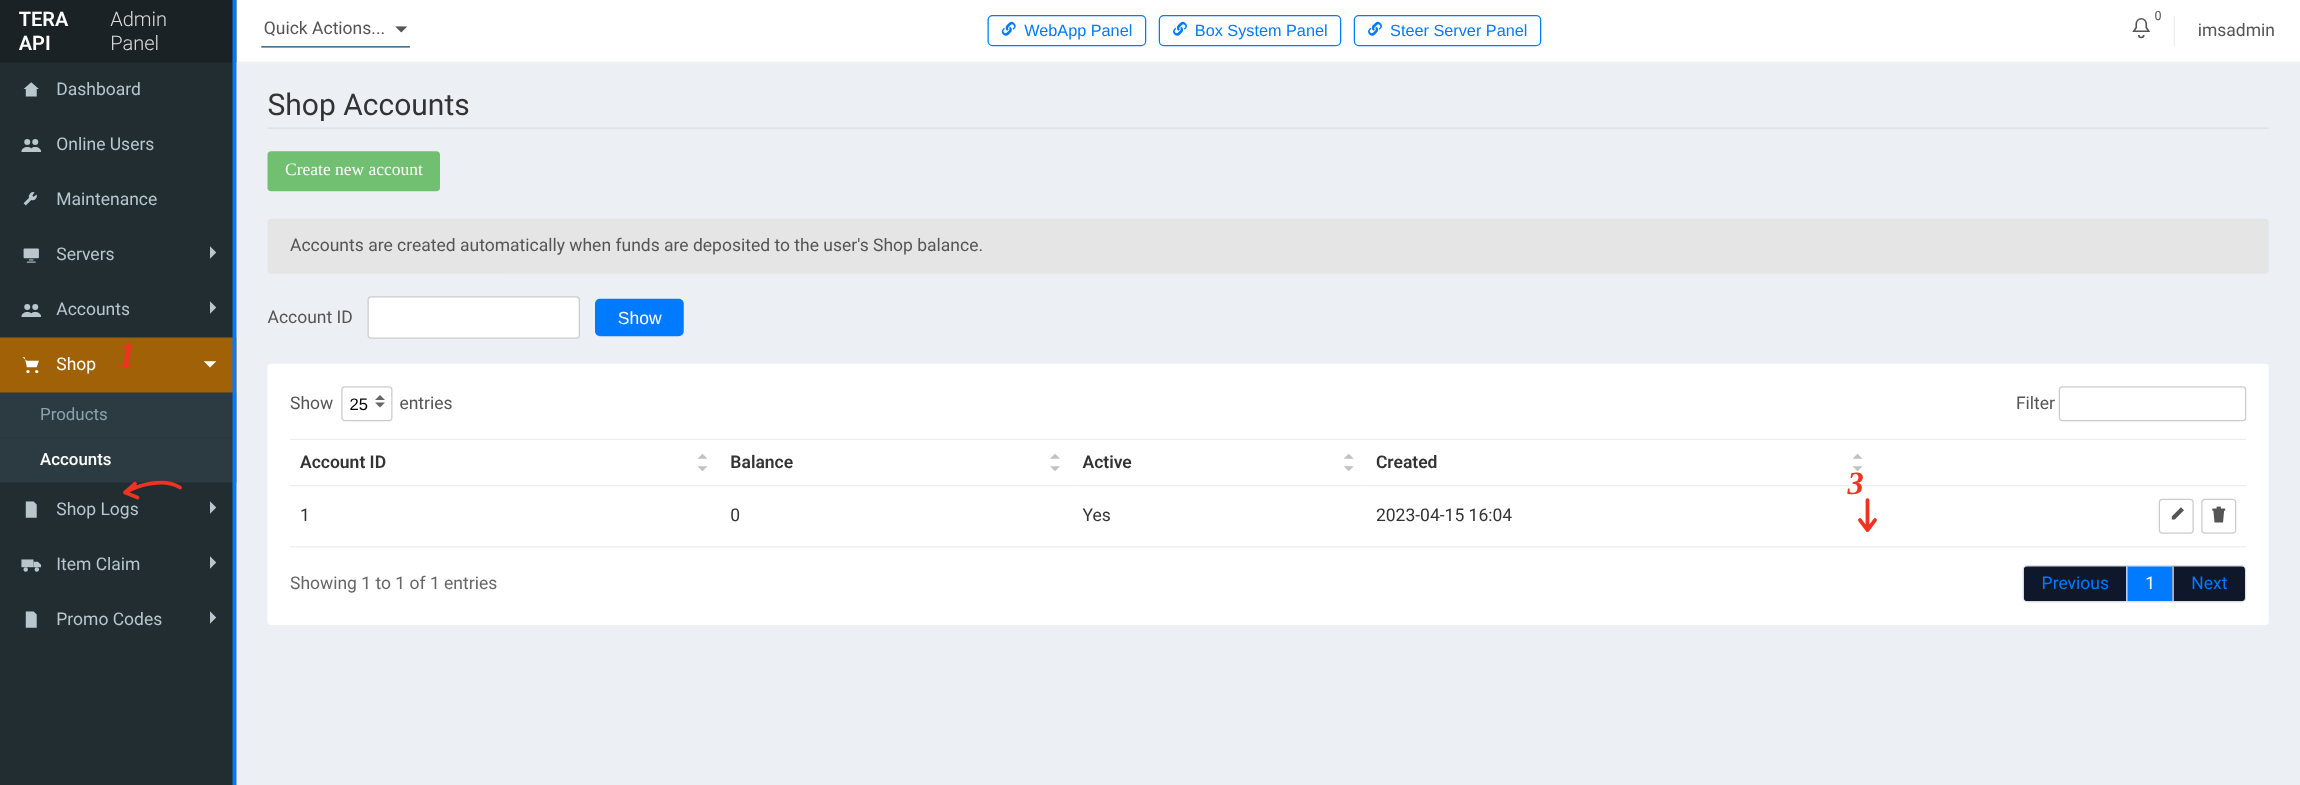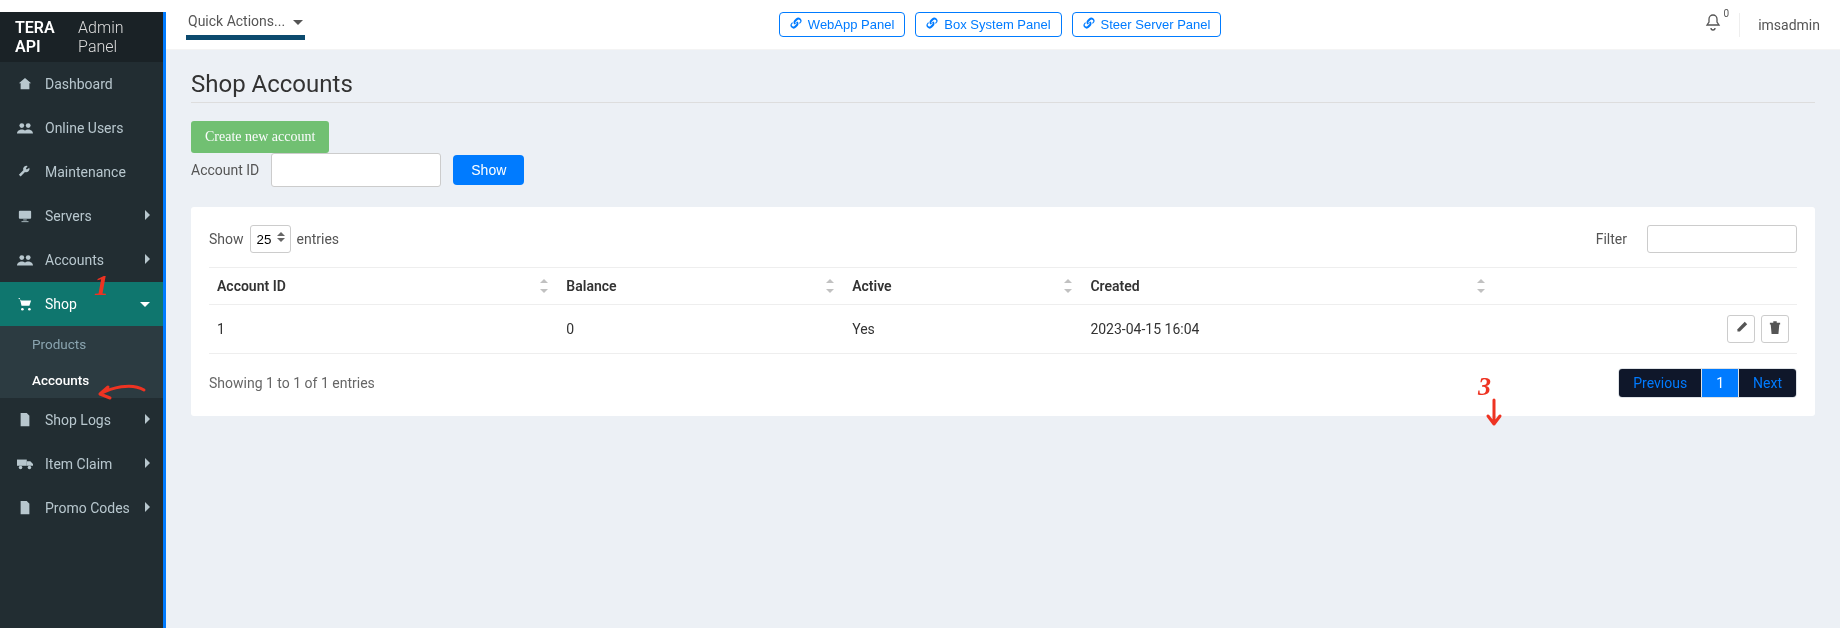--- a/index.html
+++ b/index.html
@@ -1,40 +1,40 @@
 <!DOCTYPE html>
 <html><head>
   <meta charset="utf-8">
   <style>
     * { margin: 0; padding: 0; box-sizing: border-box; }
     body { font-family: -apple-system, BlinkMacSystemFont, "Segoe UI", Roboto, "Helvetica Neue", Arial, sans-serif; font-size: 14px; color: #333; background: #fff; overflow: hidden; }
 
     .app { display: flex; width: 1840px; height: 628px; }
 
     
-    .sidebar { width: 166px; background: #222d32; color: #b8c7ce; display: flex; flex-direction: column; position: relative; margin-top: 12px; }
+    .sidebar { width: 189px; background: #222d32; color: #b8c7ce; display: flex; flex-direction: column; position: relative; }
     .sidebar::after { content:""; position:absolute; top:0; right:0; width:3px; height:100%; background:#007bff; }
     .sidebar-brand { height: 50px; background: #1a2226; color: #fff; display: flex; align-items: center; padding: 0 15px; font-size: 16px; }
     .sidebar-brand .thin { font-weight: 300; color: #ddd; margin-left: 6px; }
     .sidebar-brand strong { font-weight: 600; }
 
     .side-item { height: 44px; display: flex; align-items: center; padding: 0 15px; color: #b8c7ce; cursor: pointer; position: relative; }
     .side-item .icon { width: 20px; color: #b8c7ce; display: inline-flex; align-items: center; justify-content: center; margin-right: 10px; }
     .side-item .label { flex: 1; font-size: 14px; }
     .side-item .chev { color: #b8c7ce; }
-    .side-item.active { background: #0f766e; color: #fff; }
+    .side-item.active { background: #a16207; color: #fff; }
     .side-item.active .icon, .side-item.active .chev { color: #fff; }
 
     .side-sub { height: 36px; display: flex; align-items: center; padding-left: 32px; color: #8aa4af; font-size: 13.5px; cursor: pointer; background:#2c3b41; }
     .side-sub.active { color: #fff; font-weight:500; }
 
     
     .main { flex: 1; display: flex; flex-direction: column; }
     .topbar { height: 50px; background: #fff; border-bottom: 1px solid #f4f4f4; display: flex; align-items: center; padding: 0 20px; gap: 10px; }
-    .quick-actions { color: #555; display: flex; align-items: flex-start; gap: 8px; margin-right: 20px; cursor: pointer; border-bottom: 5px solid #0c4a6e; padding: 4px 2px 6px 2px; }
+    .quick-actions { color: #555; display: flex; align-items: flex-start; gap: 8px; margin-right: 20px; cursor: pointer; border-bottom: 1px solid #0c4a6e; padding: 4px 2px 6px 2px; }
     .spacer { flex: 1; }
     .top-links { display: flex; gap: 10px; }
     .top-link-btn { border: 1px solid #007bff; color: #007bff; background: #fff; border-radius: 4px; padding: 4px 10px; font-size: 13px; display: inline-flex; align-items: center; gap: 6px; cursor: pointer; }
     .top-link-btn svg { width: 12px; height: 12px; }
     .user-area { display: flex; align-items: center; gap: 18px; margin-left: 30px; }
     .bell { position: relative; cursor: pointer; color: #555; }
     .bell sup { position: absolute; top: -6px; right: -8px; font-size: 10px; }
     .divider { width: 1px; height: 24px; background: #eee; }
     .username { color: #555; display: flex; align-items: center; gap: 6px; cursor: pointer; }
 
@@ -49,21 +49,21 @@
     .lookup-row input { height: 34px; width: 170px; border: 1px solid #ccc; border-radius: 3px; padding: 0 8px; }
     .btn-show { background: #007bff; border: none; color: #fff; padding: 7px 18px; border-radius: 4px; font-size: 14px; cursor: pointer; }
 
     .card { background: #fff; border-radius: 3px; padding: 18px; }
     .table-controls { display: flex; justify-content: space-between; align-items: center; margin-bottom: 14px; color: #555; }
     .table-controls .left { display:flex; align-items:center; gap:6px;}
     .table-controls select { border:1px solid #ccc; height:28px; padding:0 18px 0 6px; border-radius:3px; appearance:none; -webkit-appearance:none; background:#fff; }
     .sel-wrap { position:relative; display:inline-block; }
     .sel-wrap::after { content:""; position:absolute; right:6px; top:50%; width:0;height:0; border-left:4px solid transparent; border-right:4px solid transparent; border-top:4px solid #666; transform:translateY(-1px);}
     .sel-wrap::before { content:""; position:absolute; right:6px; top:50%; width:0;height:0; border-left:4px solid transparent; border-right:4px solid transparent; border-bottom:4px solid #666; transform:translateY(-7px);}
-    .table-controls .right { display:flex; align-items:center; gap:20px; }
+    .table-controls .right { display:flex; align-items:center; gap:3px; }
     .table-controls input { height: 28px; width: 150px; border: 1px solid #ccc; border-radius: 3px; padding: 0 8px; }
 
     table.data { width: 100%; border-collapse: collapse; }
     table.data th { text-align: left; padding: 10px 8px; border-top: 1px solid #eee; border-bottom: 1px solid #eee; font-weight: 600; color: #333; position:relative;}
     table.data th .sort { position:absolute; right:8px; top:50%; transform:translateY(-50%); width:10px; height:14px; opacity:.4;}
     table.data th .sort::before { content:""; position:absolute; left:0; top:0; width:0;height:0; border-left:4px solid transparent; border-right:4px solid transparent; border-bottom:4px solid #666;}
     table.data th .sort::after { content:""; position:absolute; left:0; bottom:0; width:0;height:0; border-left:4px solid transparent; border-right:4px solid transparent; border-top:4px solid #666;}
     table.data td { padding: 10px 8px; border-bottom: 1px solid #eee; color: #333; }
     .row-actions { display: flex; gap: 6px; justify-content: flex-end; }
     .icon-btn { width: 28px; height: 28px; border: 1px solid #ccc; border-radius: 3px; background: #fff; display: inline-flex; align-items: center; justify-content: center; cursor: pointer; color: #555; }
@@ -273,20 +273,21 @@
     </div>
 
     <div class="content">
       <div class="page-title">Shop Accounts</div>
       <hr class="title-hr">
 
       <button class="btn-create">
         <span>Create new account</span>
       </button>
 
+      <div class="info-banner">Accounts are created automatically when funds are deposited to the user's Shop balance.</div>
 
       <div class="lookup-row">
         <label>Account ID</label>
         <input type="text" value="" style="">
         <button class="btn-show">
           <span>Show</span>
         </button>
       </div>
 
       <div class="card">

